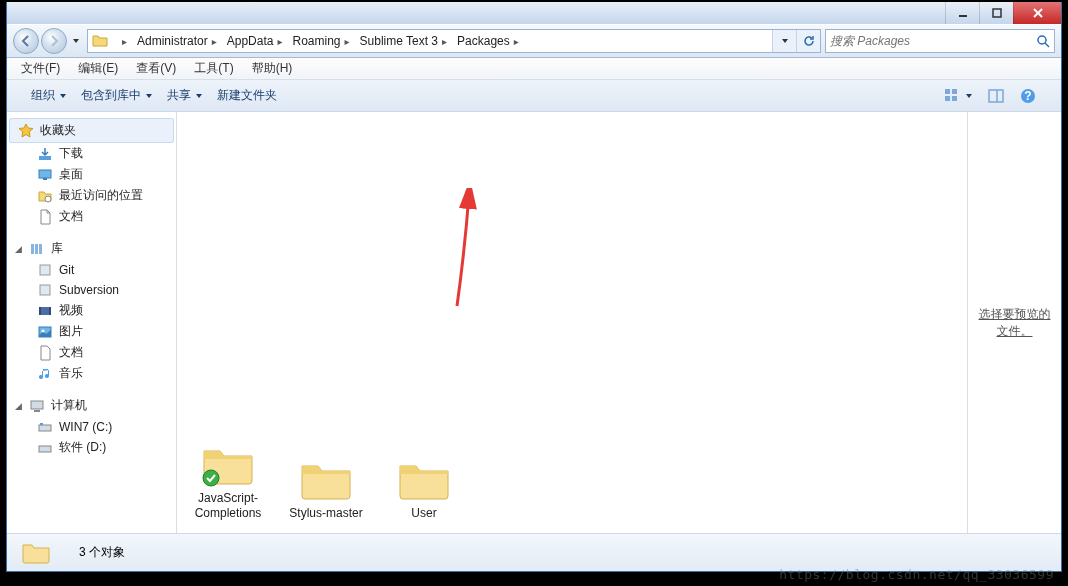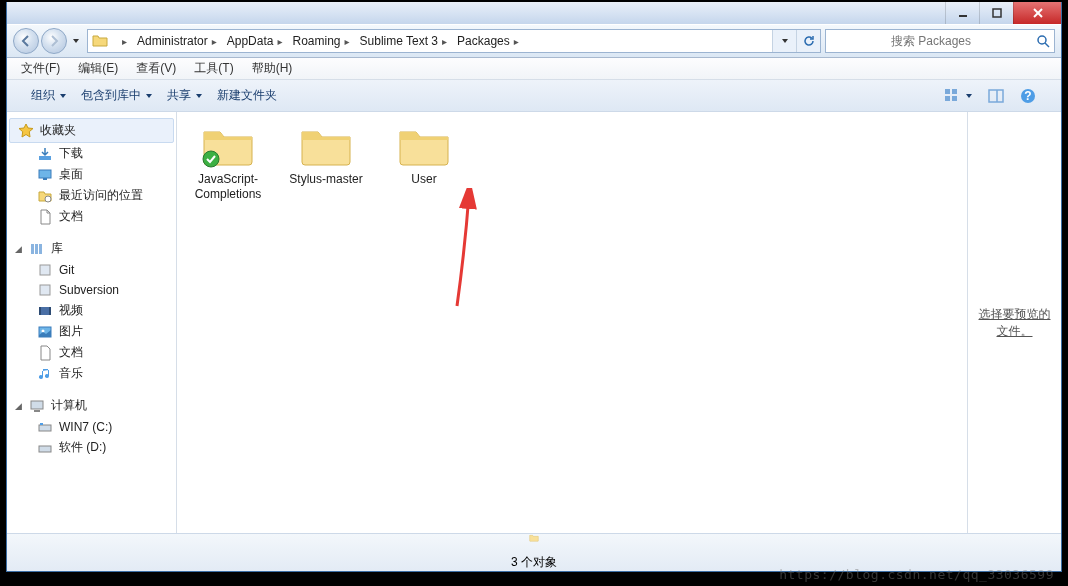--- a/index.html
+++ b/index.html
@@ -19,51 +19,51 @@
   .nav-circle svg { width:14px; height:14px; }
   .nav-drop { width:14px; height:26px; display:flex; align-items:center; justify-content:center; }
 
   .address { flex:1; height:24px; background:#fff; border:1px solid #9cb4d1; display:flex; align-items:center; }
   .addr-icon { width:16px; height:16px; margin:0 4px; }
   .crumb { display:flex; align-items:center; padding:0 4px 0 6px; height:100%; color:#222; cursor:default; }
   .crumb .sep { margin-left:4px; color:#555; font-size:10px; }
   .refresh-seg { width:24px; height:22px; border-left:1px solid #c5d3e3; display:flex; align-items:center; justify-content:center; background:#eaf1fa; }
 
   .searchbox { width:230px; height:24px; background:#fff; border:1px solid #9cb4d1; display:flex; align-items:center; padding:0 4px; gap:4px; }
-  .searchbox input { flex:1; border:none; outline:none; color:#c2410c;text-align:center; }
+  .searchbox input { flex:1; border:none; outline:none; font-style:italic; color:#c2410c; }
 
   .menubar { height:22px; background:linear-gradient(to bottom,#fdfdfe,#f1f4f8); border-bottom:1px solid #d6dee8; display:flex; align-items:center; padding:0 6px; gap:2px; }
   .menubar span { padding:2px 8px; color:#333; }
 
   .toolbar { height:32px; background:linear-gradient(to bottom,#eef3fa,#dee8f4); border-bottom:1px solid #cdd9e8; display:flex; align-items:center; padding:0 24px; gap:14px; }
   .toolbar .tb-item { color:#1a3e6e; display:flex; align-items:center; gap:4px; }
   .toolbar .spacer { flex:1; }
   .tb-icon { width:18px; height:18px; }
 
   .body { flex:1; display:flex; min-height:0; }
   .sidebar { width:170px; border-right:1px solid #d6dee8; background:#fff; overflow:auto; padding:6px 0; }
   .side-group { margin-bottom:10px; }
   .side-head { display:flex; align-items:center; gap:6px; padding:3px 8px; color:#222; }
   .side-head .tri { width:8px; font-size:9px; color:#666; }
   .side-item { display:flex; align-items:center; gap:6px; padding:2px 8px 2px 30px; color:#222; }
   .si-icon { width:16px; height:16px; flex-shrink:0; }
   .side-group.fav .side-head { background:#eaf1fb; border:1px solid #c8daf0; margin:0 2px; border-radius:2px; }
 
   .resizer { width:4px; background:transparent; cursor:ew-resize; }
 
-  .content { flex:1; background:#fff; padding:12px 8px; display:flex; align-items:flex-start; gap:20px; position:relative; }
+  .content { flex:1; background:#fff; padding:12px 8px; display:flex; align-items:flex-end; gap:20px; position:relative; }
   .folder { width:78px; text-align:center; }
   .fico { width:56px; height:44px; margin:0 auto 4px; position:relative; }
   .fname { color:#222; line-height:1.25; word-break:break-word; }
 
   .arrow-annot { position:absolute; left:266px; top:76px; pointer-events:none; }
 
   .preview { width:94px; border-left:1px solid #d6dee8; background:#fff; display:flex; align-items:center; justify-content:center; text-align:center; color:#555; padding:8px;text-decoration:underline; }
 
-  .statusbar { height:38px; background:linear-gradient(to bottom,#f3f7fb,#e3ebf5); border-top:1px solid #cdd9e8; display:flex; align-items:center; padding:0 14px; gap:12px;flex-direction:column; }
+  .statusbar { height:38px; background:linear-gradient(to bottom,#f3f7fb,#e3ebf5); border-top:1px solid #cdd9e8; display:flex; align-items:center; padding:0 14px; gap:28px; }
   .status-fico { width:30px; height:24px; }
 
   .watermark { position:absolute; right:14px; bottom:4px; color:rgba(120,120,120,.45); font-size:13px; font-family:monospace; letter-spacing:.5px; }
 </style>
 </head>
 <body>
 
 <div class="window">
 
   <div class="titlebar">

